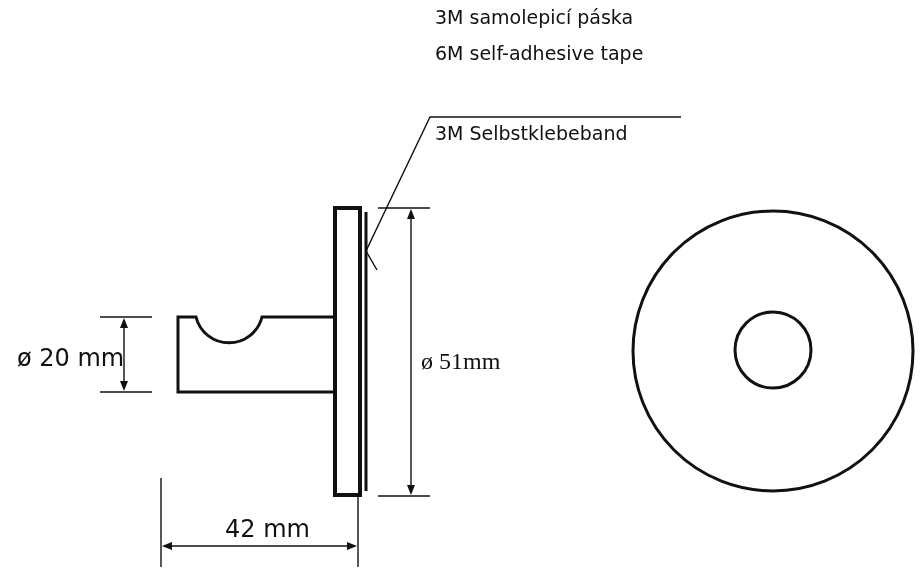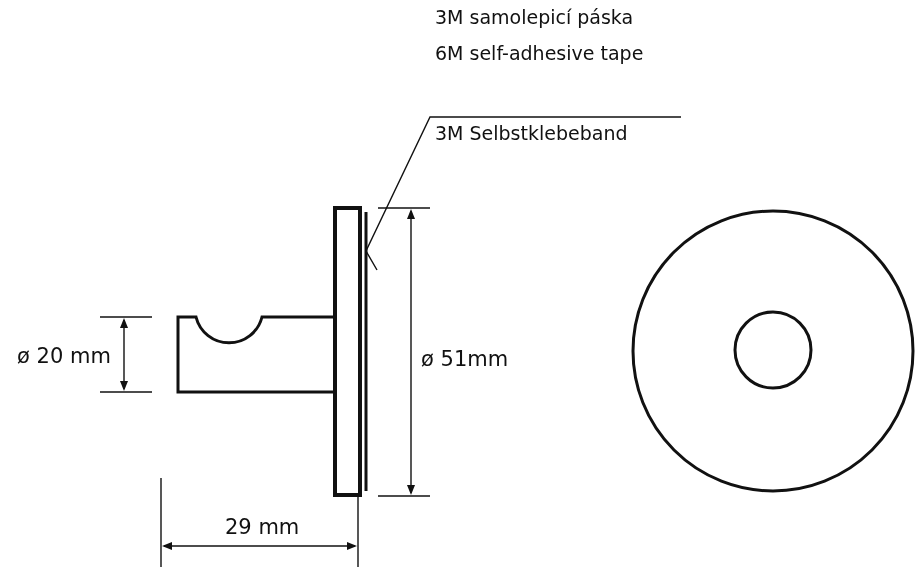--- a/index.html
+++ b/index.html
@@ -1,18 +1,18 @@
 <!DOCTYPE html>
 <html><head>
 <meta charset="utf-8">
 <style>
   html, body { margin: 0; padding: 0; background: #ffffff; }
   body { width: 920px; height: 569px; position: relative; overflow: hidden; font-family: "DejaVu Sans", "Liberation Sans", sans-serif; }
   svg { position: absolute; left: 0; top: 0; }
-  .lbl { position: absolute; color: #111; font-size: 21px; white-space: nowrap; line-height: 1; }
+  .lbl { position: absolute; color: #111; font-size: 24px; white-space: nowrap; line-height: 1; }
   .tape-lbl { font-size: 19px; text-align: right; }
 </style>
 </head>
 <body>
 
 <svg width="920" height="569" viewBox="0 0 920 569">
 
   <rect x="335" y="208" width="25" height="287" fill="none" stroke="#111" stroke-width="4"></rect>
 
   <line x1="366" y1="212" x2="366" y2="491" stroke="#111" stroke-width="3"></line>
@@ -41,14 +41,14 @@
 
   <circle cx="773" cy="351" r="140" fill="none" stroke="#111" stroke-width="3"></circle>
   <circle cx="773" cy="350" r="38" fill="none" stroke="#111" stroke-width="3"></circle>
 </svg>
 
 <div class="lbl tape-lbl" style="left:435px; top:8px;">3M samolepicí páska</div>
 <div class="lbl tape-lbl" style="left:435px; top:44px;">6M self-adhesive tape</div>
 <div class="lbl tape-lbl" style="left:435px; top:80px;margin-top:44px;">3M Selbstklebeband</div>
 
 <div class="lbl" style="left:17px; top:346px;">ø 20 mm</div>
-<div class="lbl" style="left:421px; top:349px;">ø 51mm</div>
-<div class="lbl" style="left:225px; top:517px;">29 mm</div>
+<div class="lbl" style="left:421px; top:349px;font-family:Liberation Serif, serif;">ø 51mm</div>
+<div class="lbl" style="left:225px; top:517px;">42 mm</div>
 
 </body></html>

